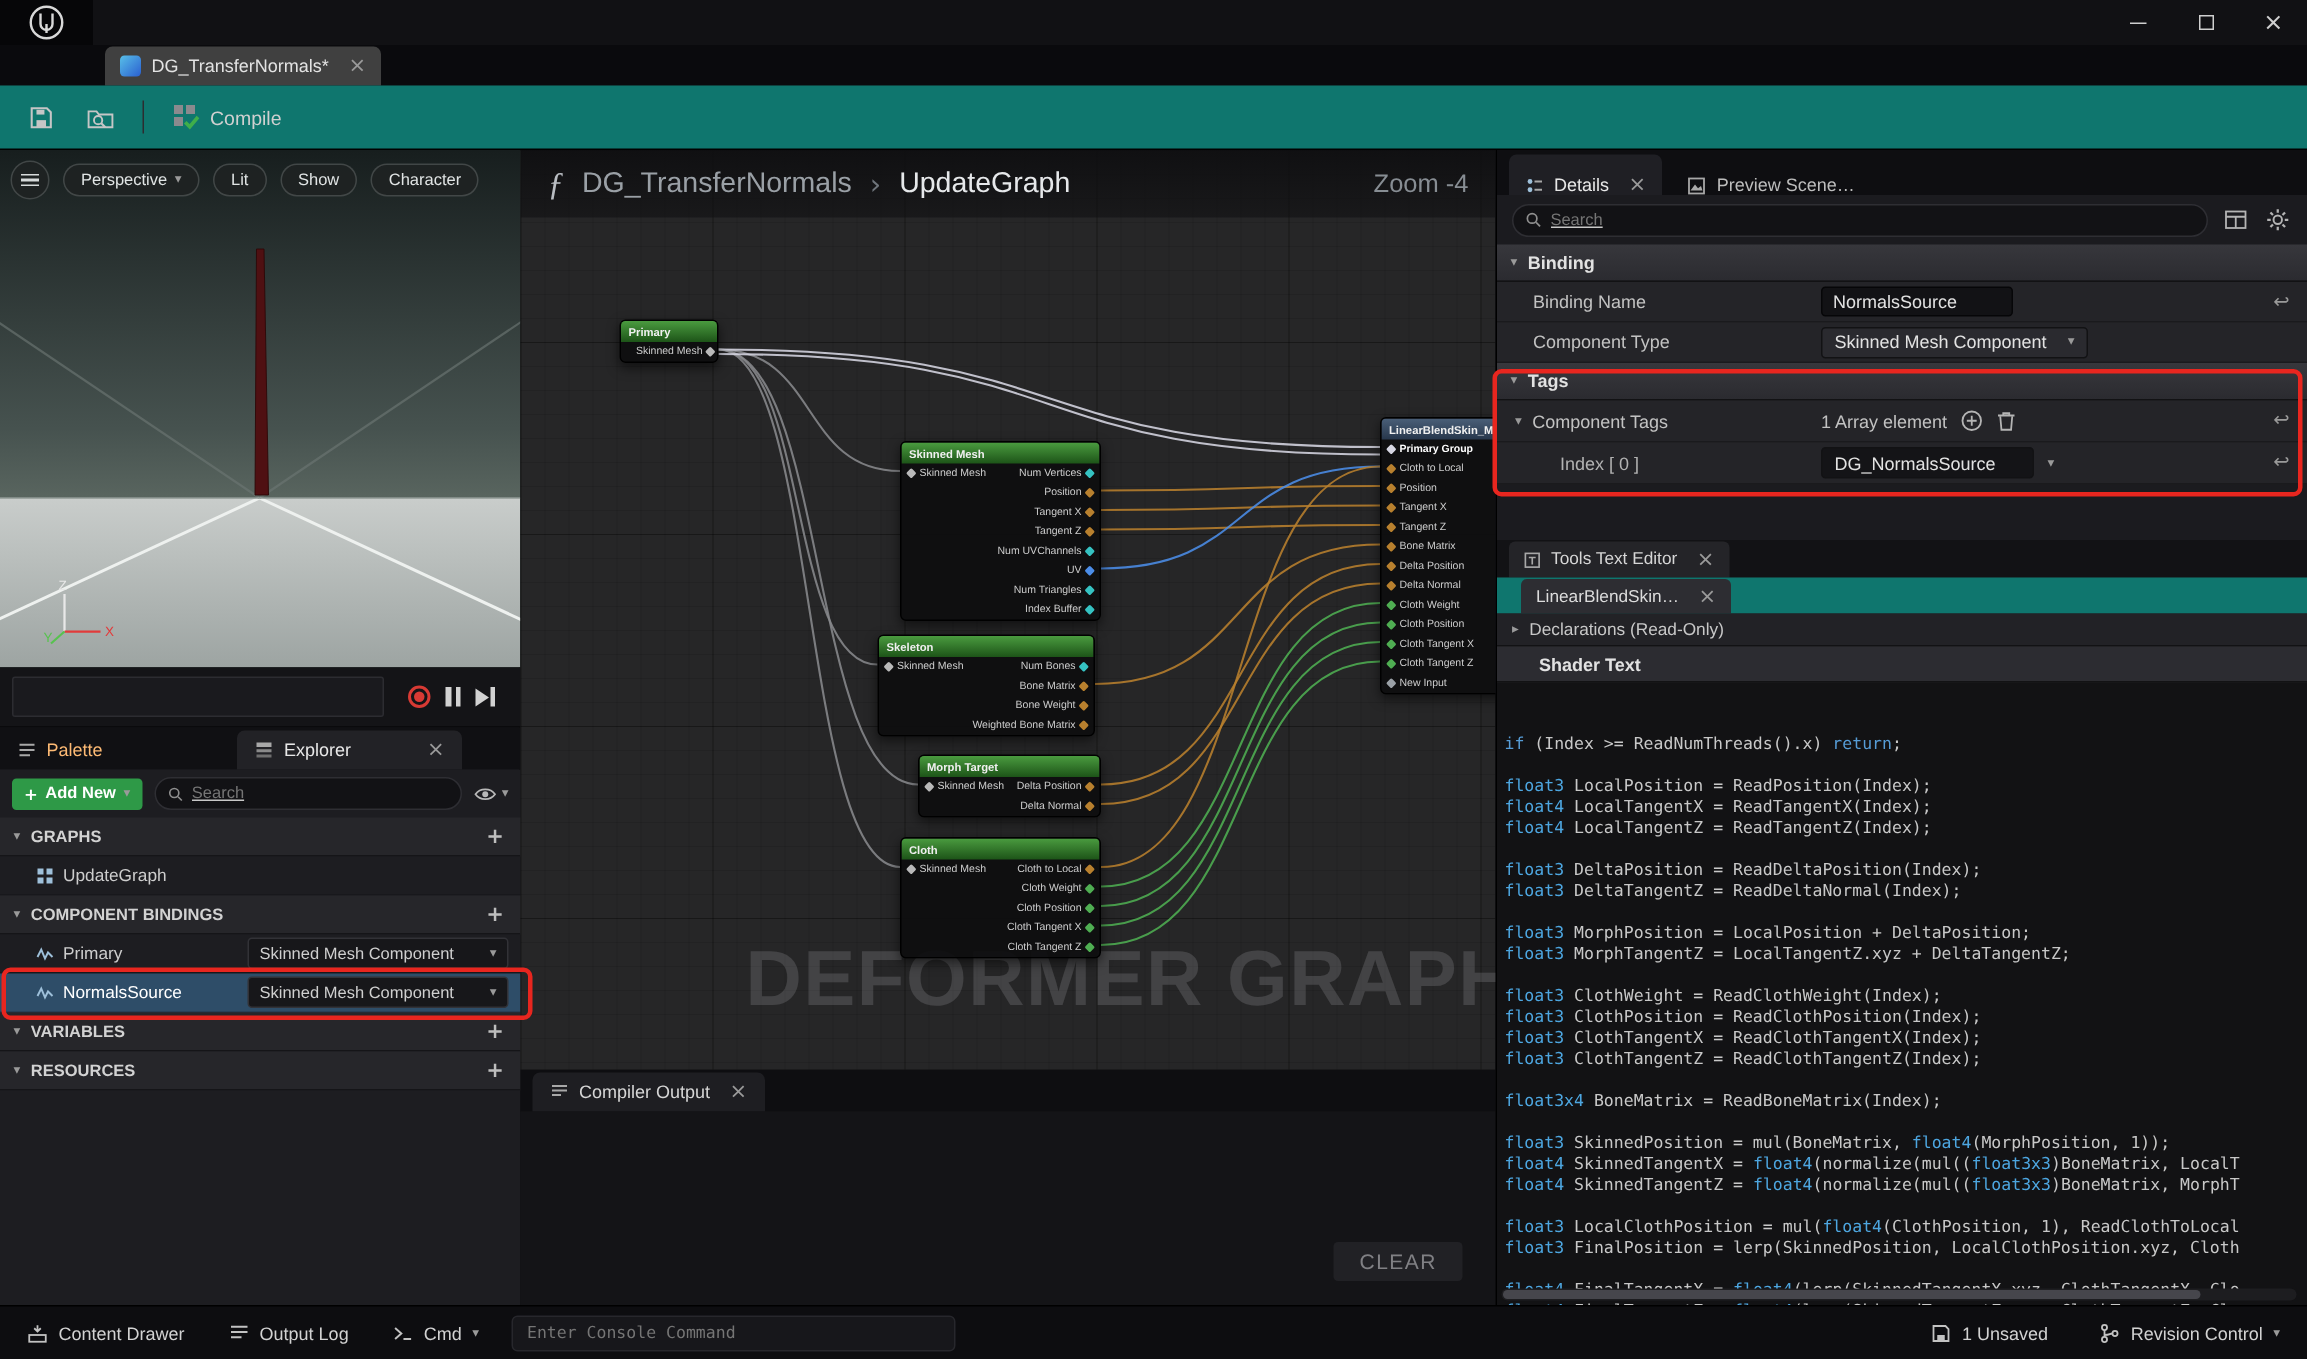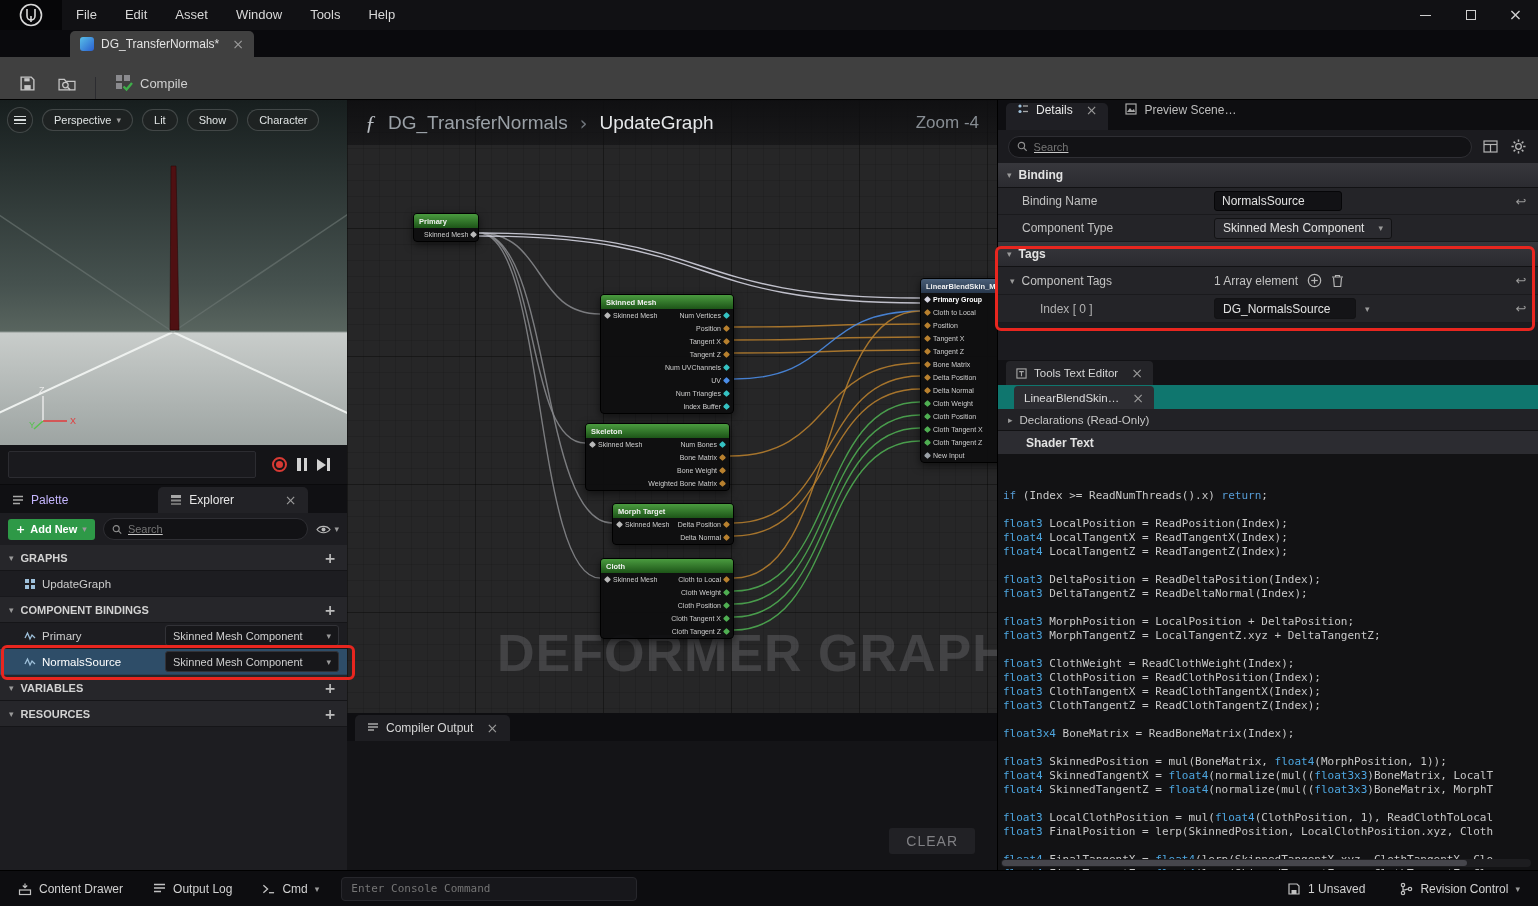--- a/index.html
+++ b/index.html
@@ -19,21 +19,21 @@
   .max-glyph{display:block;width:10px;height:10px;border:1px solid #cfcfcf;}
   .close-glyph{font-size:16px;line-height:1;}
 
   
   .tabbar{position:absolute;top:30px;left:0;width:100%;height:27px;background:#0a0a0d;display:flex;align-items:flex-end;padding-left:70px;}
   .asset-tab{height:26px;background:#404040;display:flex;align-items:center;gap:7px;padding:0 10px;border-radius:5px 5px 0 0;font-size:12px;color:#e3e3e3;}
   .asset-tab .tab-icon{width:14px;height:14px;border-radius:3px;background:linear-gradient(135deg,#58bfe8,#2a5fd0);}
   .tab-close{color:#9a9a9a;font-size:14px;margin-left:6px;line-height:1;}
 
   
-  .toolbar{position:absolute;top:57px;left:0;width:100%;height:43px;background:#404040;display:flex;align-items:flex-end;gap:4px;padding:0 10px;border-bottom:1px solid #000;}
+  .toolbar{position:absolute;top:57px;left:0;width:100%;height:43px;background:#0f766e;display:flex;align-items:center;gap:4px;padding:0 10px;border-bottom:1px solid #000;}
   .tool-btn{height:32px;display:flex;align-items:center;gap:7px;padding:0 9px;color:#d0d0d0;font-size:13px;border-radius:4px;}
   .tool-sep{width:1px;height:22px;background:#2c2c30;margin:0 6px;}
 
   
   .left-col{position:absolute;left:0;top:100px;width:347px;height:770px;background:#17171a;border-right:1px solid #000;}
   .graph-col{position:absolute;left:347px;top:100px;width:650px;height:770px;}
   .details-col{position:absolute;left:997px;top:100px;width:541px;height:770px;background:#1b1b1f;border-left:1px solid #000;display:flex;flex-direction:column;}
 
   
   .viewport{position:absolute;left:0;top:0;width:347px;height:345px;background:#202828;overflow:hidden;}
@@ -51,21 +51,21 @@
   .rec{width:15px;height:15px;border-radius:50%;border:2px solid #d83a34;display:flex;align-items:center;justify-content:center;}
   .rec i{width:7px;height:7px;border-radius:50%;background:#d83a34;}
   .pause{display:flex;gap:3px;}
   .pause i{width:3.5px;height:13px;background:#d2d2d2;}
   .step{display:flex;align-items:center;gap:1px;}
   .step .tri{width:0;height:0;border-left:9px solid #d2d2d2;border-top:6px solid transparent;border-bottom:6px solid transparent;}
   .step .bar{width:2.5px;height:13px;background:#d2d2d2;}
 
   
   .panel-tabs{position:absolute;top:385px;left:0;width:347px;height:28px;background:#101013;display:flex;align-items:flex-end;}
-  .ptab{display:flex;align-items:center;gap:7px;font-size:12px;color:#c4b5fd;padding:0 12px;height:26px;}
+  .ptab{display:flex;align-items:center;gap:7px;font-size:12px;color:#fdba74;padding:0 12px;height:26px;}
   .ptab.active{background:#222226;border-radius:5px 5px 0 0;color:#e8e8e8;margin-left:78px;width:150px;}
   .explorer-panel{position:absolute;top:413px;left:0;width:347px;height:357px;background:#1d1d21;}
   .explorer-toolbar{height:32px;display:flex;align-items:center;gap:8px;padding:0 8px;}
   .add-new{background:#2e9947;color:#fff;font-size:11px;font-weight:bold;border-radius:3px;padding:4px 8px;display:flex;align-items:center;gap:5px;}
   .search-pill{flex:1;height:22px;background:#121215;border:1px solid #2e2e33;border-radius:11px;display:flex;align-items:center;gap:6px;padding:0 8px;text-decoration:underline;}
   .search-pill input{background:transparent;border:none;outline:none;color:#bdbdbd;font-size:11px;width:100%;font-family:"Liberation Sans",sans-serif;}
   .eye-btn{display:flex;align-items:center;gap:3px;color:#bdbdbd;}
   .tree-header{height:26px;background:#26262a;border-bottom:1px solid #151518;display:flex;align-items:center;gap:7px;padding:0 9px;font-size:11px;font-weight:bold;color:#d2d2d2;}
   .tree-plus{margin-left:auto;font-size:14px;color:#bdbdbd;width:16px;text-align:center;}
   .tree-item{height:26px;display:flex;align-items:center;gap:6px;padding:0 8px 0 24px;font-size:11.5px;color:#cdcdcd;border-bottom:1px solid rgba(0,0,0,.15);}
@@ -92,21 +92,21 @@
   .gnode-row{height:13px;display:flex;align-items:center;justify-content:space-between;padding:0 4px;gap:6px;white-space:nowrap;}
   .pin-in,.pin-out{display:flex;align-items:center;gap:3px;}
   .pin{width:5px;height:5px;border-radius:1px;transform:rotate(45deg);flex:0 0 auto;}
   .compiler-tabrow{height:28px;background:#0e0e11;display:flex;align-items:flex-end;padding-left:8px;}
   .ctab{height:26px;background:#1e1e22;border-radius:5px 5px 0 0;display:flex;align-items:center;gap:7px;padding:0 12px;font-size:12px;color:#d6d6d6;}
   .compiler-panel{position:relative;height:129px;background:#141417;}
   .clear-btn{position:absolute;right:22px;bottom:16px;background:#212125;border-radius:3px;color:#808084;font-size:14px;letter-spacing:1px;padding:5px 17px;}
 
   
   .dtabs{height:30px;background:#0e0e11;display:flex;align-items:flex-end;padding-left:8px;gap:6px;flex:0 0 auto;}
-  .dtab{height:27px;display:flex;align-items:flex-start;gap:7px;padding:0 11px;font-size:12px;color:#bdbdbd;}
+  .dtab{height:27px;display:flex;align-items:flex-end;gap:7px;padding:0 11px;font-size:12px;color:#bdbdbd;}
   .dtab.active{background:#1f1f24;border-radius:5px 5px 0 0;color:#e8e8e8;}
   .dtoolbar{height:33px;display:flex;align-items:center;gap:8px;padding:0 10px;flex:0 0 auto;}
   .cat-header{height:25px;background:linear-gradient(#37373c,#2b2b30);border-bottom:1px solid #121214;display:flex;align-items:center;gap:7px;padding:0 9px;font-size:12px;font-weight:bold;color:#e2e2e2;flex:0 0 auto;}
   .prop-row{height:27px;background:#242428;border-bottom:1px solid #1a1a1d;display:flex;align-items:center;padding-left:24px;font-size:12px;color:#c2c2c2;flex:0 0 auto;}
   .prop-label{width:192px;display:flex;align-items:center;gap:7px;}
   .prop-value{flex:1;display:flex;align-items:center;gap:9px;}
   .reset{width:34px;text-align:center;color:#9a9a9a;font-size:13px;}
   .text-input{background:#121215;border:1px solid #060608;border-radius:3px;height:20px;padding:0 7px;font-size:12px;color:#e2e2e2;width:128px;font-family:"Liberation Sans",sans-serif;}
   .ddown{background:#2a2a2f;border:1px solid #121214;border-radius:3px;height:21px;display:flex;align-items:center;justify-content:space-between;gap:8px;padding:0 8px;font-size:12px;color:#e2e2e2;}
   .spacer-dark{height:37px;background:#1b1b1f;flex:0 0 auto;}
@@ -137,28 +137,20 @@
 
 <div class="app">
 
   <header class="menubar">
     <div class="logo">
       <svg width="24" height="24" viewBox="0 0 24 24">
         <circle cx="12" cy="12" r="10.5" fill="none" stroke="#d8d8d8" stroke-width="1.6"></circle>
         <path d="M8 6 v7 a4 4 0 0 0 8 0 l0 -7 M12 13 v6" fill="none" stroke="#d8d8d8" stroke-width="1.6"></path>
       </svg>
     </div>
-    <div class="menu-items">
-        <div class="menu-item">File</div>
-        <div class="menu-item">Edit</div>
-        <div class="menu-item">Asset</div>
-        <div class="menu-item">Window</div>
-        <div class="menu-item">Tools</div>
-        <div class="menu-item">Help</div>
-      </div>
     <div class="win-controls">
       <div class="win-btn">
           <span class="min-glyph"></span>
         </div>
       <div class="win-btn">
           <span class="max-glyph"></span>
         </div>
       <div class="win-btn">
           <span class="close-glyph glyph">×</span>
         </div>

